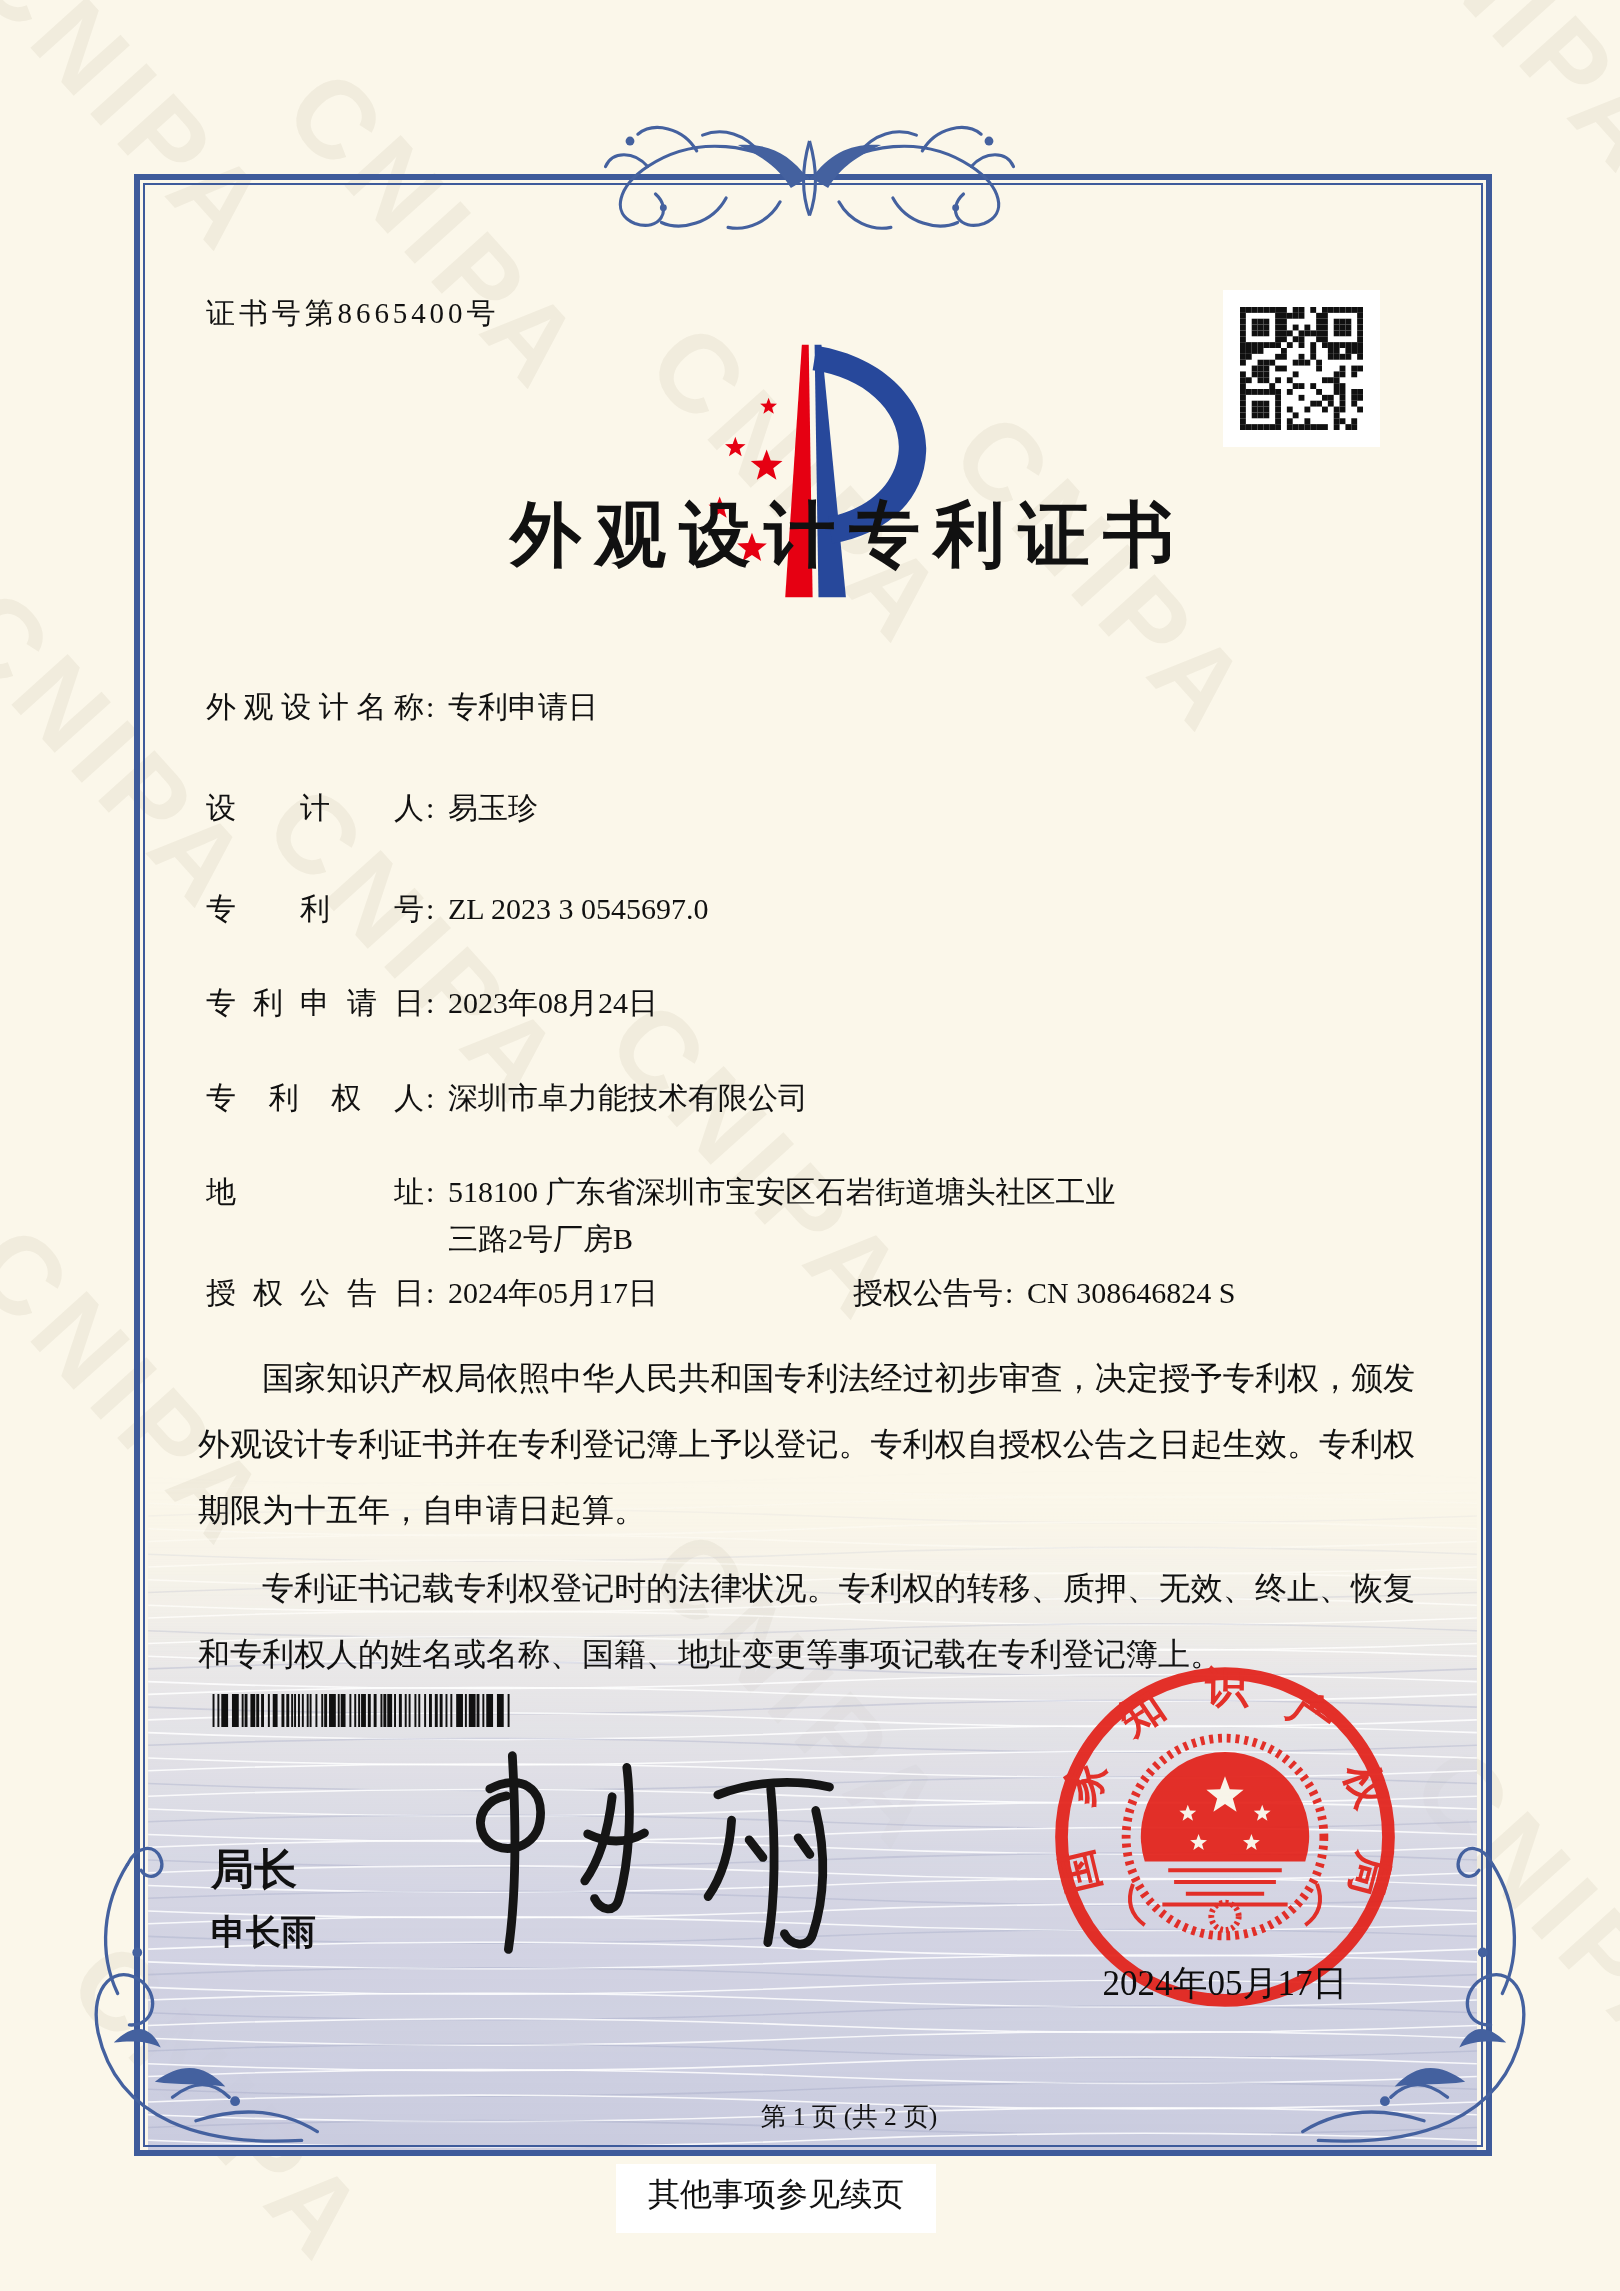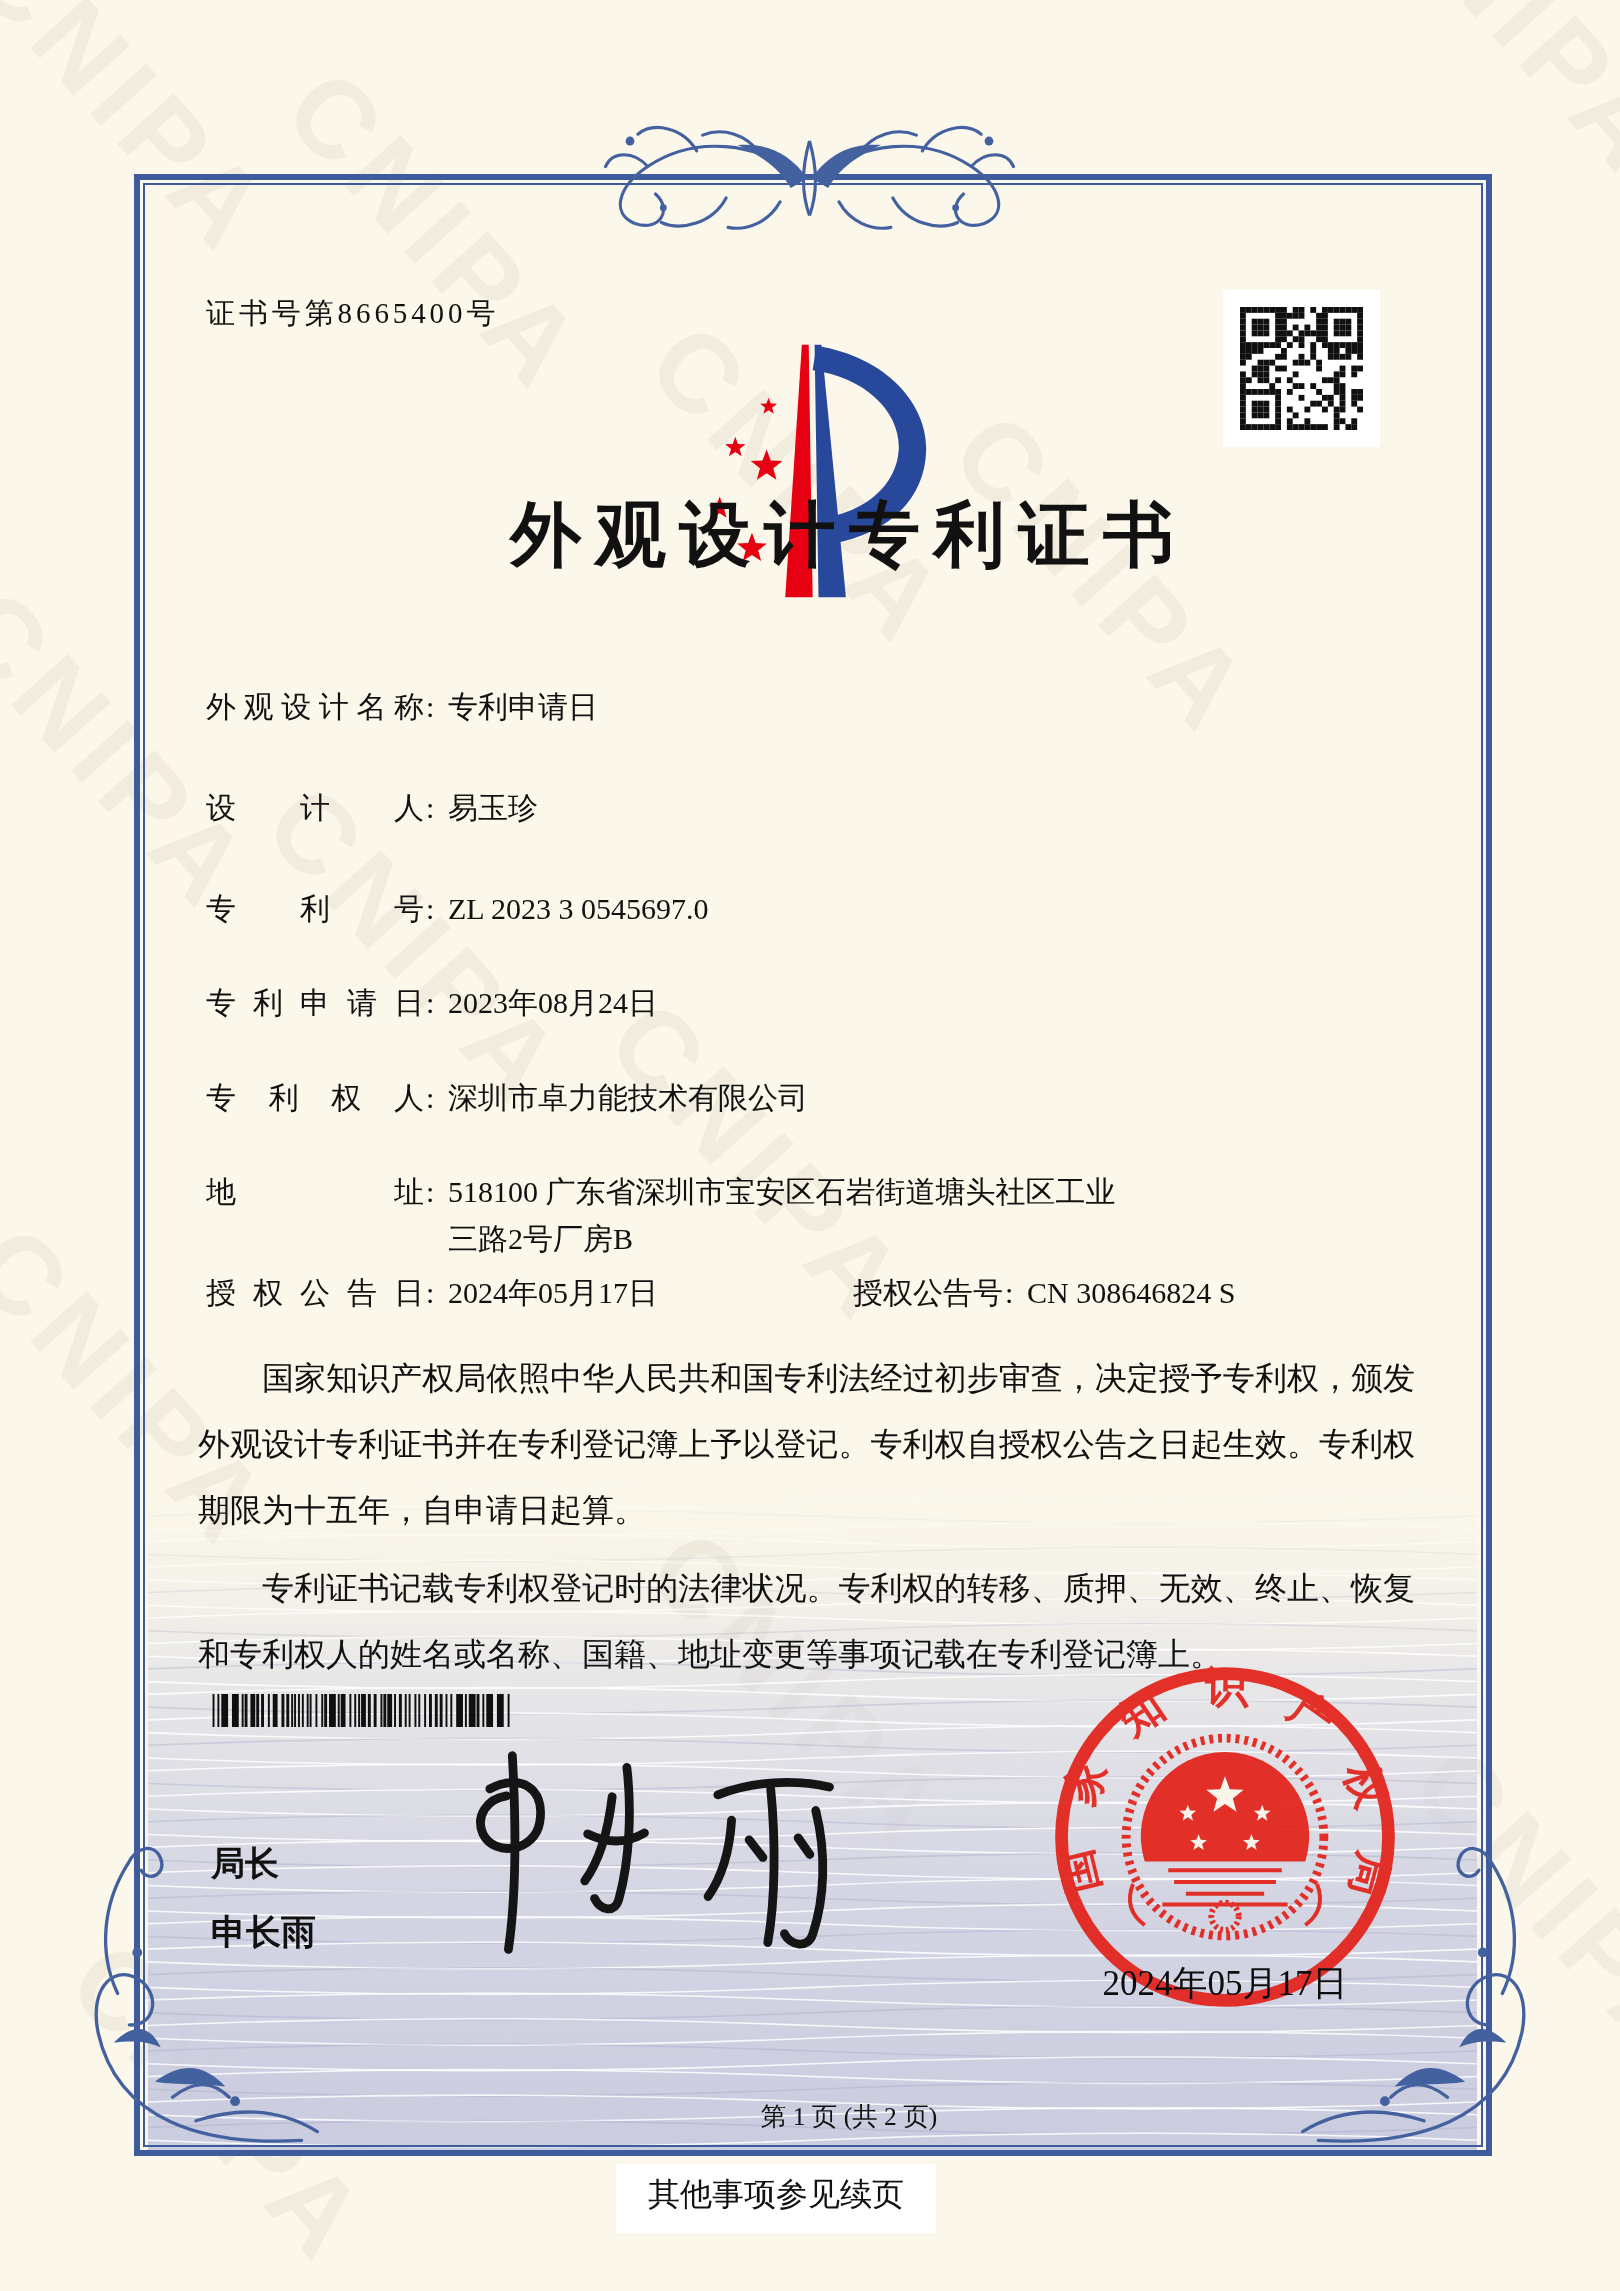--- a/index.html
+++ b/index.html
@@ -33,21 +33,21 @@
   .flabel{display:inline-block;width:218px;text-align:justify;text-align-last:justify;flex:none;}
   .flabel2{display:inline-block;flex:none;margin-left:15px;}
   .fcolon{flex:none;margin:0 13.7px 0 2px;}
   .fvalue{flex:none;max-width:691px;}
   
   .bodytext{position:absolute;left:198px;top:1345px;width:1217px;font-size:32px;
             line-height:66px;text-align:justify;}
   .bodytext p{margin:0 0 11.8px 0;text-indent:2em;}
   
   .barcode{position:absolute;left:211px;top:1694px;}
-  .director-title{position:absolute;left:211px;top:1841px;font-size:34px;font-weight:700;
+  .director-title{position:absolute;left:211px;top:1841px;font-size:43px;font-weight:700;
         font-family:"Liberation Sans","DejaVu Sans",sans-serif;}
   .director-name{position:absolute;left:211px;top:1909px;font-size:35px;font-weight:700;
         font-family:"Liberation Sans","DejaVu Sans",sans-serif;}
   .signature{position:absolute;left:426px;top:1740px;}
   .seal{position:absolute;left:1039px;top:1651px;}
   .seal-date{position:absolute;left:1039px;top:1960px;width:372px;text-align:center;
              font-size:35px;color:#0d0d0d;}
   .page-info{position:absolute;left:134px;top:2099px;width:1358px;text-align:center;font-size:25.5px;margin-left:36px;}
   .cont-note{position:absolute;left:616px;top:2164px;width:320px;height:69px;background:#ffffff;
              text-align:center;font-size:32px;line-height:61px;font-weight:500;}

